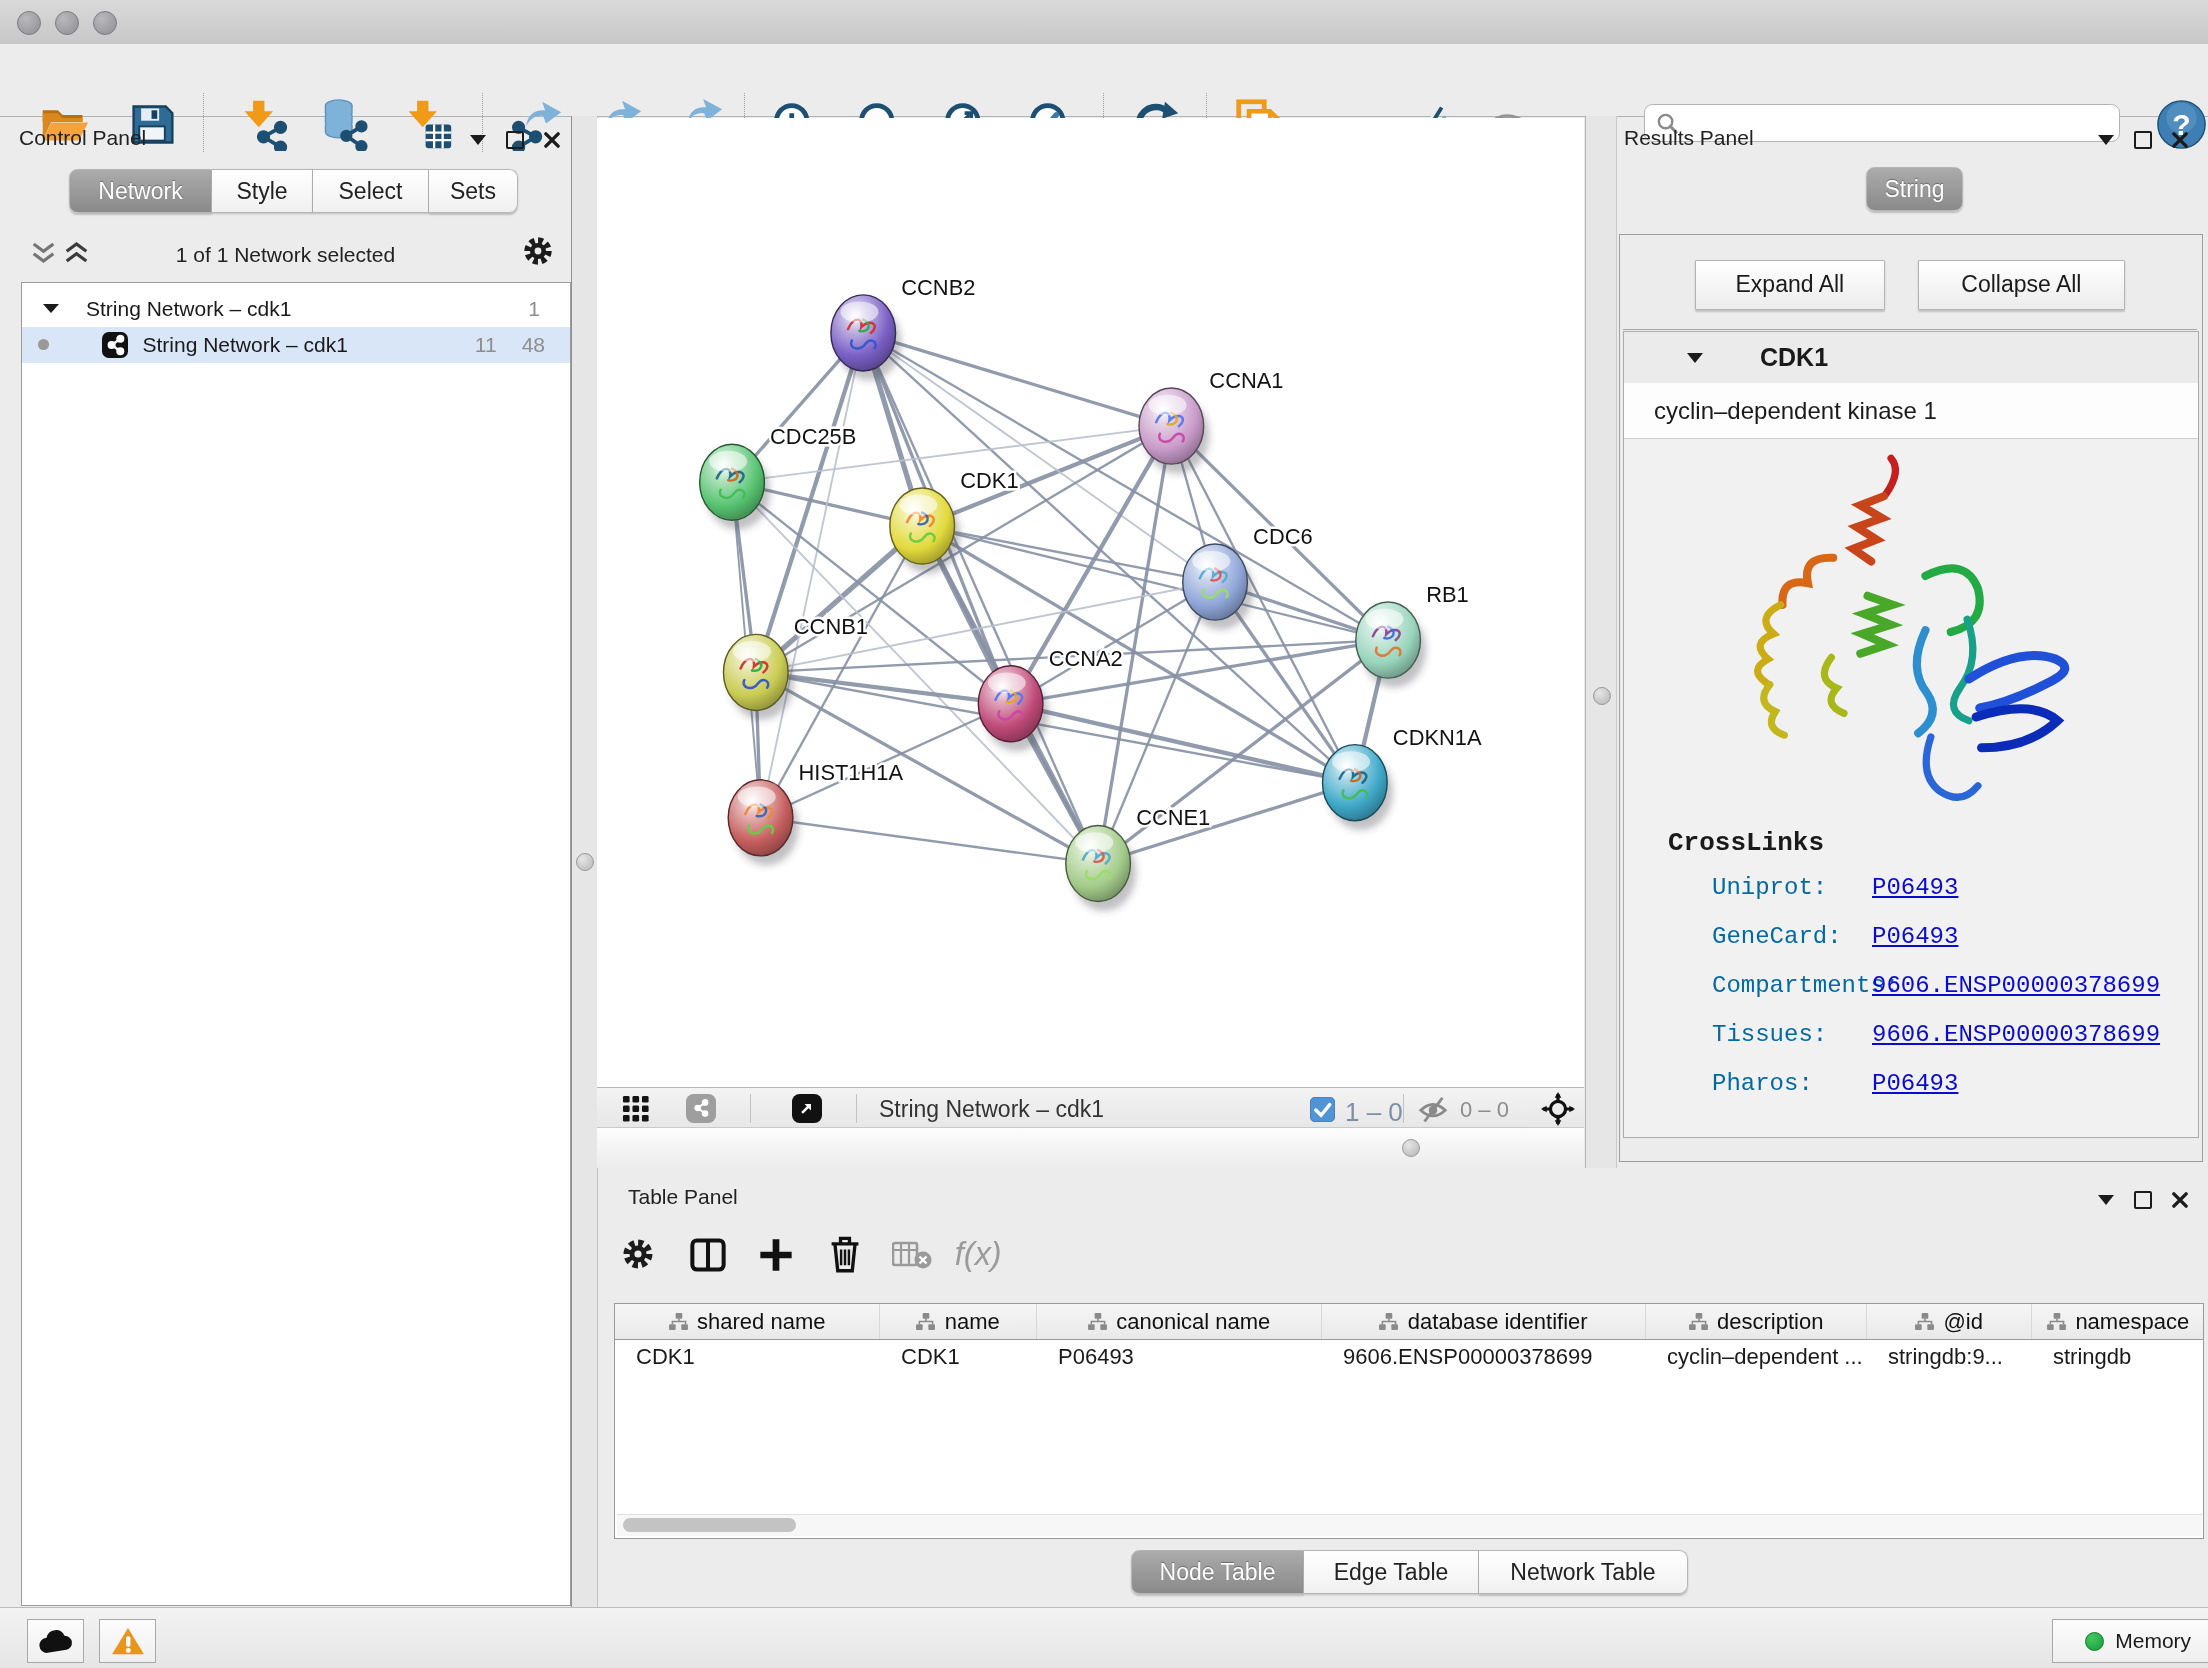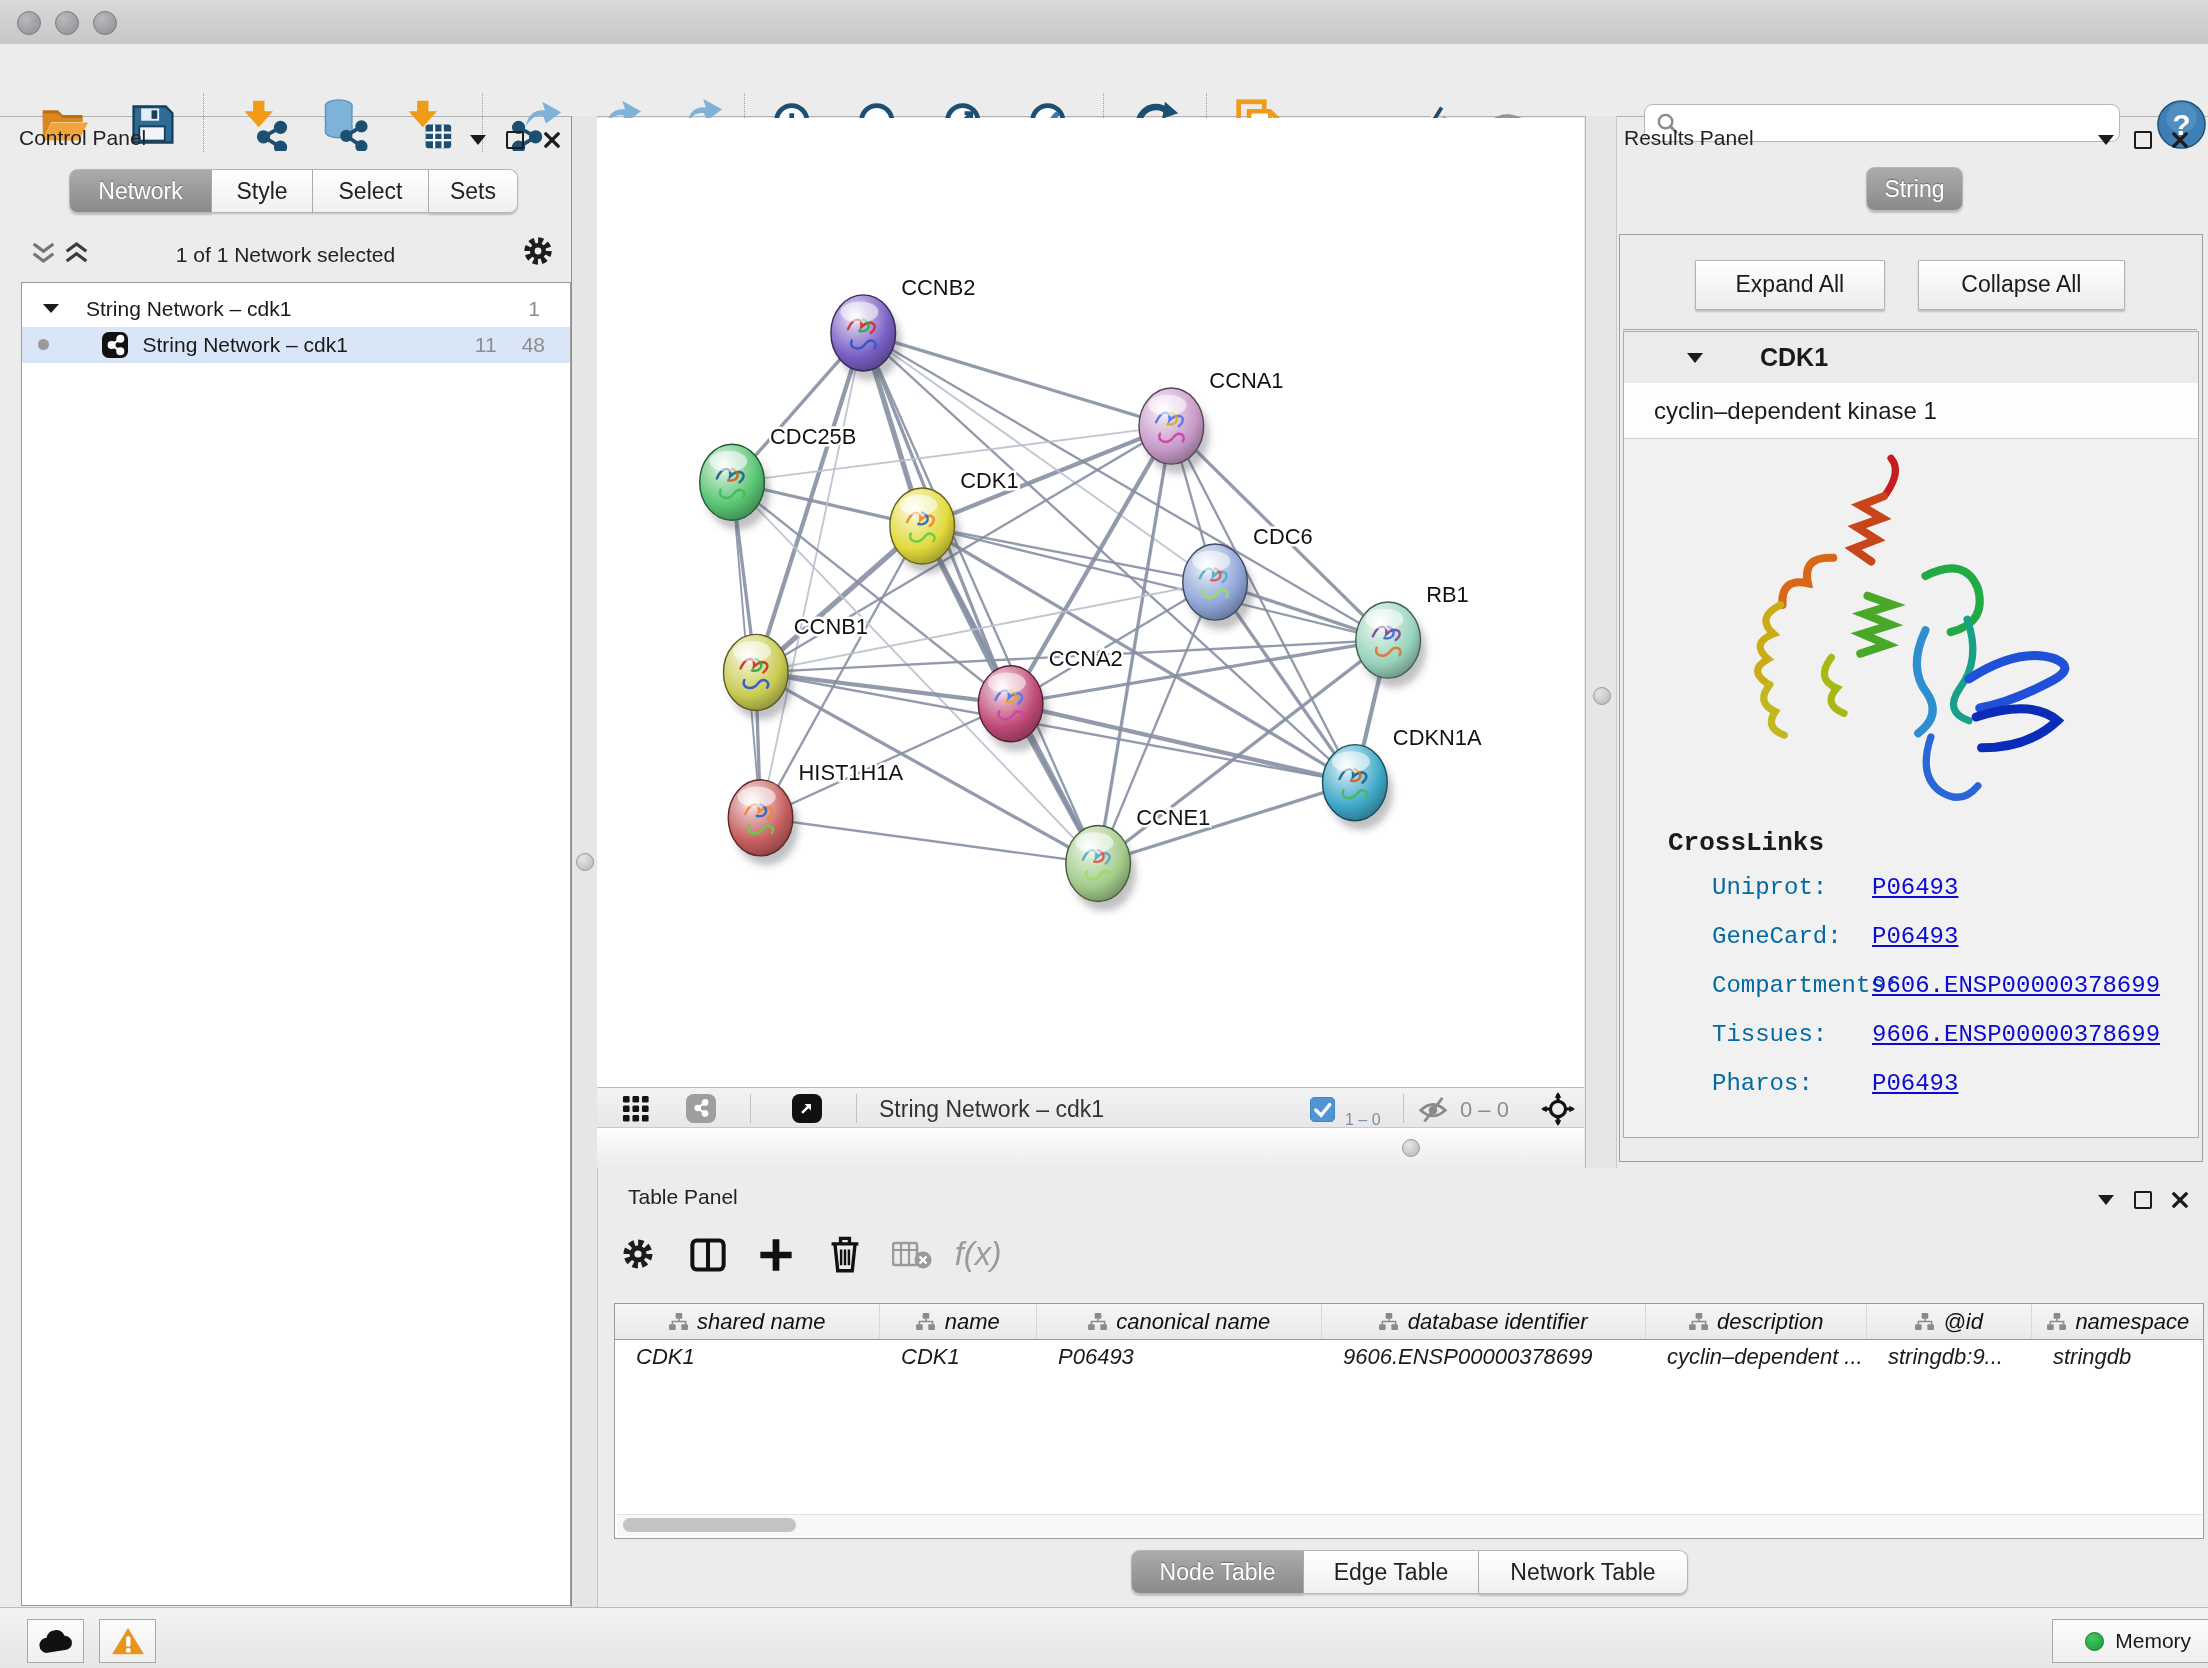--- a/index.html
+++ b/index.html
@@ -51,21 +51,21 @@
   #res-outer{left:1619px;top:234px;width:584px;height:928px;background:#ececec;border:1.4px solid #9e9e9e;box-sizing:border-box;}
   .aqua-btn{background:linear-gradient(#ffffff,#ececec);border:1px solid #b3b3b3;border-radius:1px;
             display:flex;align-items:center;justify-content:center;font-size:23px;box-shadow:0 1.4px 1.9px rgba(0,0,0,.18);cursor:pointer;}
   #res-content{left:1623px;top:331px;width:576px;height:807px;background:#f1f1f1;border:1px solid #ababab;box-sizing:border-box;overflow:hidden;}
   #res-sechdr{left:0;top:0;width:100%;height:51px;background:#ebebeb;border-bottom:1px solid #bdbdbd;display:flex;align-items:center;}
   .serif{font-family:Liberation Mono, monospace;}
   .xlink{color:#0b0bd0;text-decoration:underline;cursor:pointer;}
   .clrow{display:flex;font-size:24px;margin-bottom:22px;}
   .clrow .cl-label{width:160px;color:#0369a1;}
   
-  #tablebox{left:614px;top:1303px;width:1590px;height:236px;background:#fff;border:1px solid #9a9a9a;box-sizing:border-box;overflow:hidden;font-style:italic;}
+  #tablebox{left:614px;top:1303px;width:1590px;height:236px;background:#fff;border:1px solid #9a9a9a;box-sizing:border-box;overflow:hidden;}
   #thead{display:flex;height:36px;background:linear-gradient(#f6f6f6,#e9e9e9);border-bottom:1.9px solid #9a9a9a;box-sizing:border-box;}
   .th{display:flex;align-items:center;justify-content:center;gap:9.5px;font-size:22px;color:#111;border-right:1px solid #d8d8d8;box-sizing:border-box;overflow:hidden;white-space:nowrap;}
   #trowvals{display:flex;height:34px;align-items:center;}
   .td{font-size:22px;padding-left:21px;box-sizing:border-box;overflow:hidden;white-space:nowrap;}
   #hscroll{left:617px;top:1514px;width:1585px;height:21px;background:#f7f7f7;border-top:1px solid #e0e0e0;}
   #hthumb{left:5.7px;top:2.9px;width:173px;height:14.3px;border-radius:7.6px;background:#c3c3c3;}
   
   #statusbar{left:0;top:1607px;width:2208px;height:61px;background:linear-gradient(#f3f3f3,#e5e5e5);border-top:1px solid #bcbcbc;}
   .sbtn{border:1.9px solid #a8a8a8;background:linear-gradient(#fcfcfc,#efefef);display:flex;align-items:center;justify-content:center;cursor:pointer;box-sizing:border-box;}
   #memorybtn{display:flex;align-items:center;justify-content:center;gap:11.4px;font-size:21px;}
@@ -568,21 +568,21 @@
           <path d="M8 22L20 10" stroke="#fff" stroke-width="4"></path>
           <path d="M12 8h10v10z" fill="#fff"></path>
         </svg>
       </span>
     <span class="vsep abs" style="left:259px"></span>
     <span class="abs" style="left:282px;top:7.6px;font-size:23px;color:#333">String Network – cdk1</span>
     <svg class="abs" style="left:713px;top:8.6px" width="25" height="25" viewBox="0 0 26 26">
         <rect x="0" y="0" width="26" height="26" rx="6" fill="#4f94d4" stroke="#3575b5"></rect>
         <path d="M6 13.5l5.5 5.5 9-11" stroke="#fff" stroke-width="3.6" fill="none" stroke-linecap="round"></path>
       </svg>
-    <span class="abs" style="left:748px;top:23px;font-size:16px;color:#7d8ea8">1 – 0</span>
+    <span class="abs" style="left:748px;top:9px;font-size:26px;color:#7d8ea8">1 – 0</span>
     <span class="vsep abs" style="left:806px"></span>
     <svg class="abs" style="left:820px;top:6.7px" width="32" height="28.5" viewBox="0 0 34 30">
         <path d="M4 16q13-12 26 0q-13 12-26 0z" fill="none" stroke="#8a8a8a" stroke-width="3"></path>
         <circle cx="17" cy="16" r="4.5" fill="#8a8a8a"></circle>
         <path d="M27 3L8 28" stroke="#8a8a8a" stroke-width="3"></path>
       </svg>
     <span class="abs" style="left:863px;top:8.6px;font-size:22px;color:#8d8d8d">0 – 0</span>
     <svg class="abs" style="left:944px;top:3.8px" width="34" height="34" viewBox="0 0 36 36">
         <circle cx="18" cy="18" r="8" fill="none" stroke="#111" stroke-width="3.4"></circle>
         <path d="M18 2v8M18 26v8M2 18h8M26 18h8" stroke="#111" stroke-width="3.4"></path>

